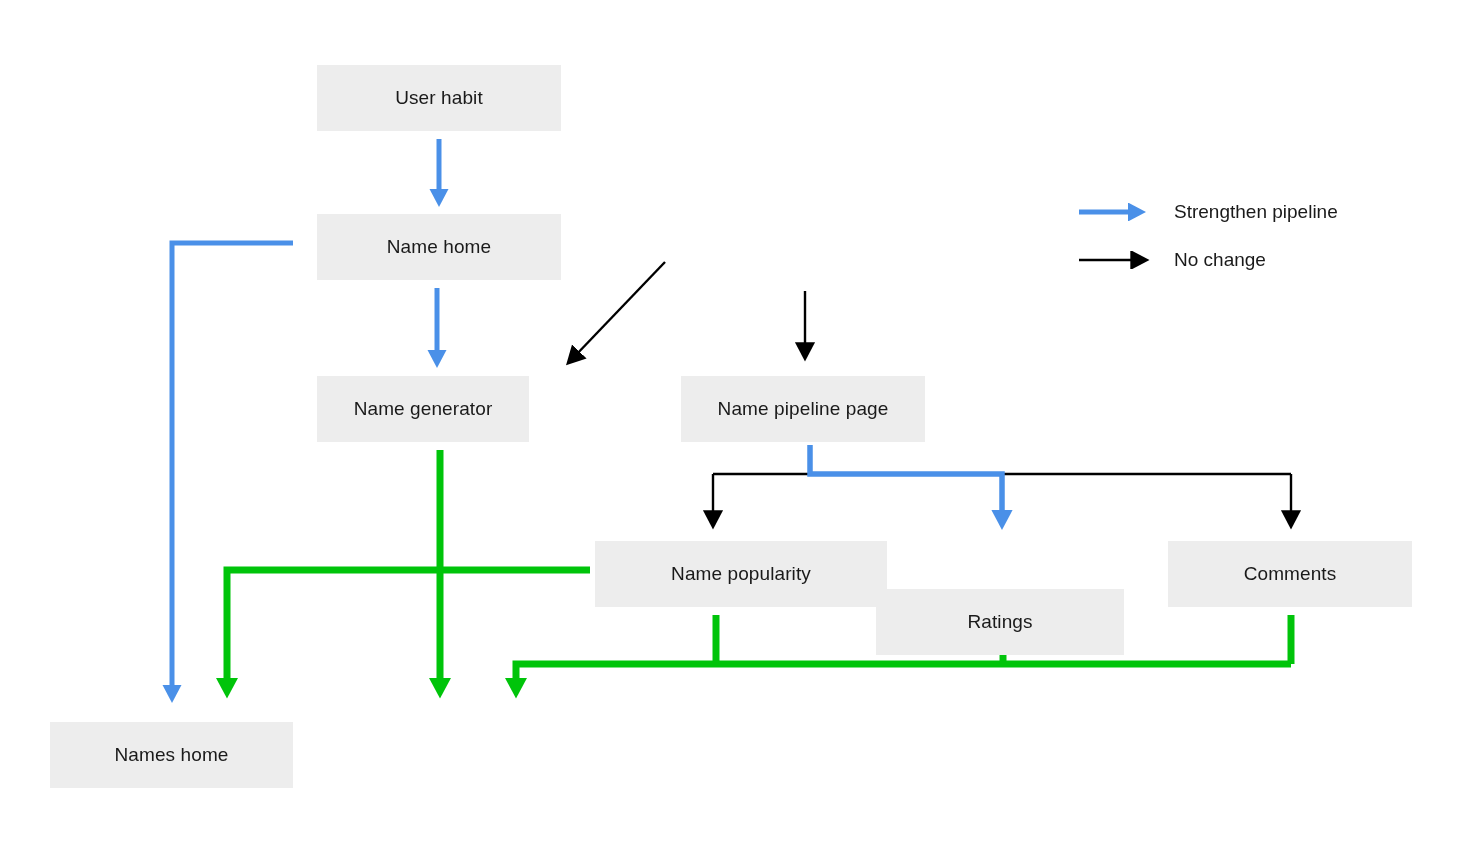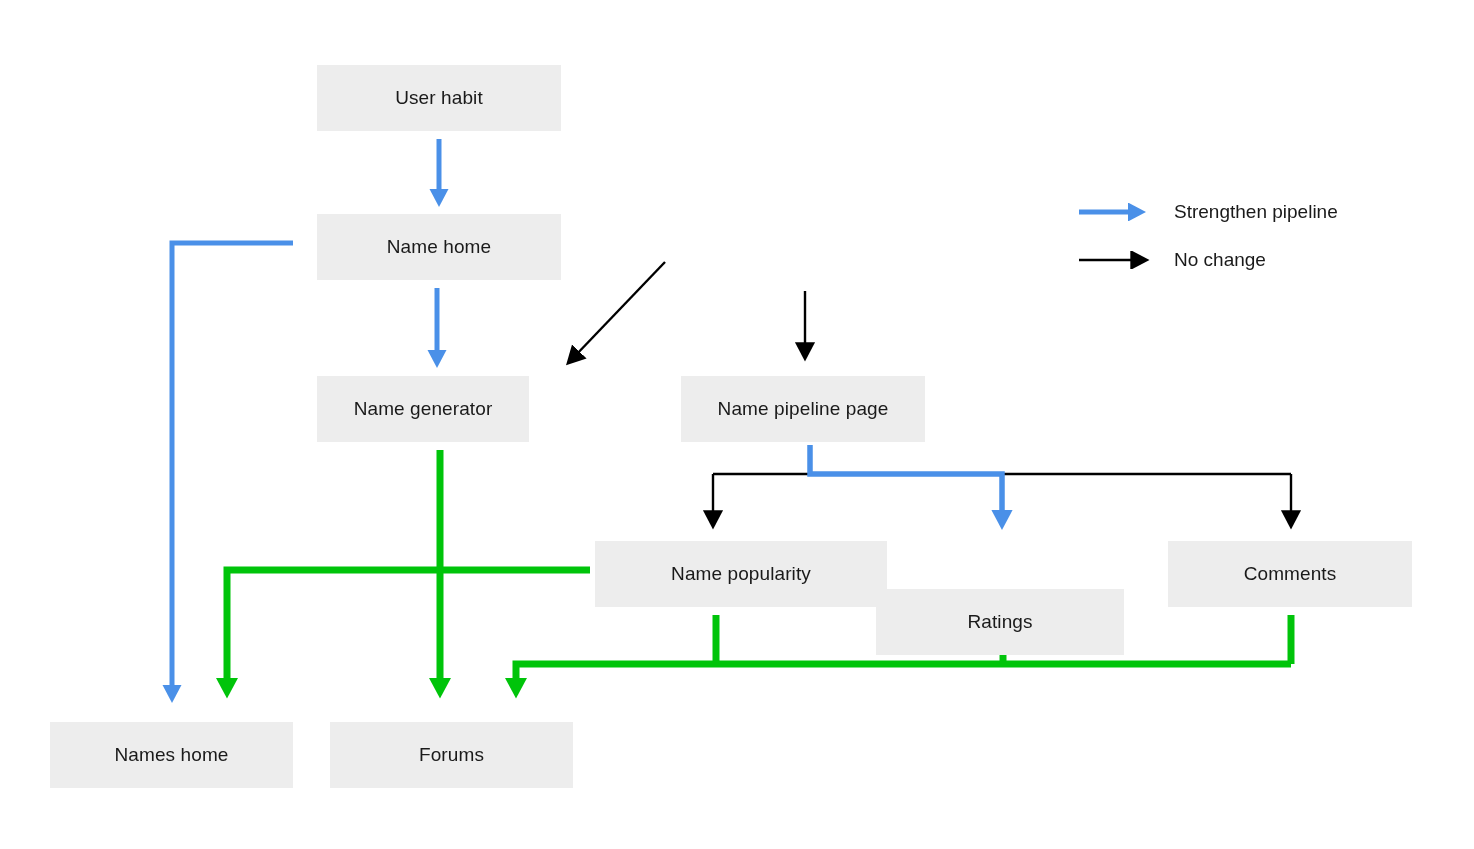--- a/index.html
+++ b/index.html
@@ -157,23 +157,20 @@
   </div>
 
   <div class="node" style="left:1168px; top:541px; width:244px; height:66px;">
     <span>Comments</span>
   </div>
 
   <div class="node" style="left:50px; top:722px; width:243px; height:66px;">
     <span>Names home</span>
   </div>
 
-  <div class="node" style="left:330px; top:722px; width:243px; height:66px;">
-    <span>Forums</span>
-  </div>
 
   <div class="legend">
 
     <div class="legend-row">
       <span class="legend-swatch">
         <svg width="82" height="18" viewBox="0 0 82 18" xmlns="http://www.w3.org/2000/svg">
           <defs>
             <marker id="lg-ah-1" markerWidth="4.2" markerHeight="4.2" refX="1.5" refY="2.1" orient="auto" markerUnits="strokeWidth">
               <path d="M0,0.15 L3.7,2.1 L0,4.05 z" fill="#4A90E8"></path>
             </marker>

